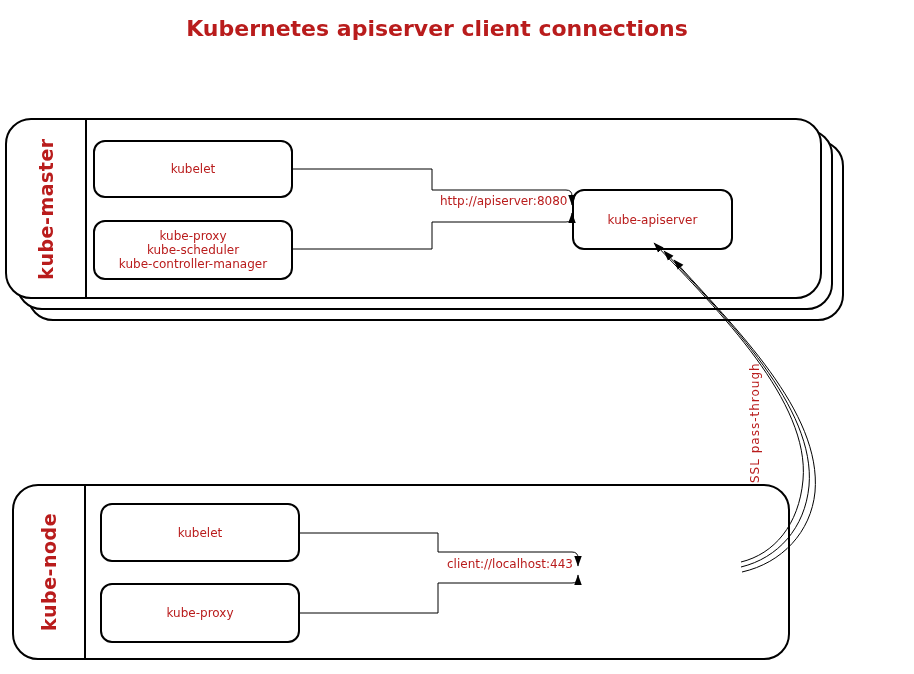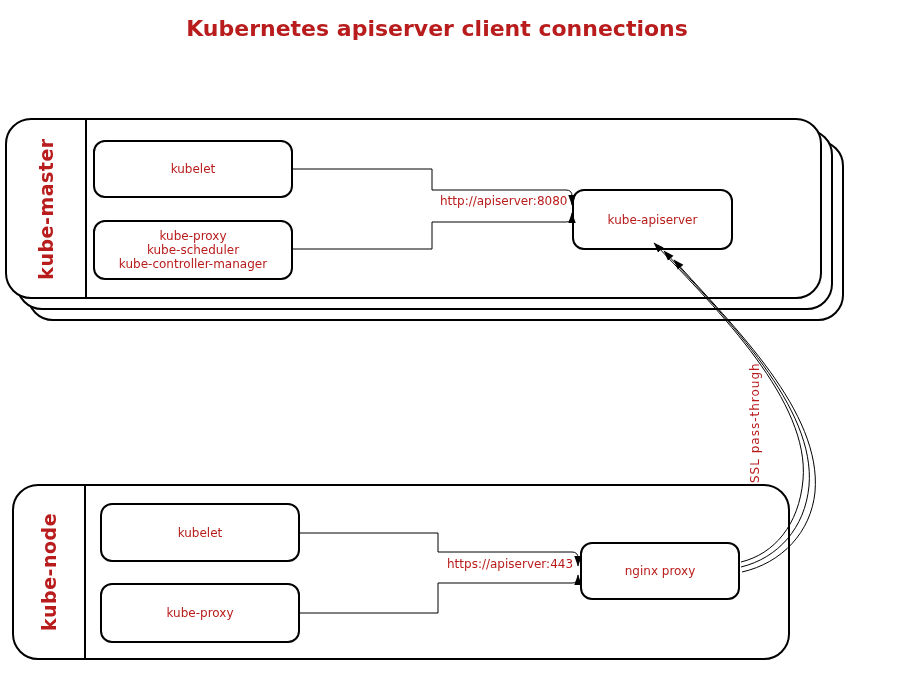--- a/index.html
+++ b/index.html
@@ -78,38 +78,35 @@
   <div class="node n-apiserver">
     <span>kube-apiserver</span>
   </div>
 
   <div class="node n-kubelet-n">
     <span>kubelet</span>
   </div>
   <div class="node n-kubeproxy-n">
     <span>kube-proxy</span>
   </div>
-  <div class="node n-nginx">
-    <span>nginx proxy</span>
-  </div>
 
   <svg class="overlay" width="914" height="674" viewBox="0 0 914 674">
     <defs>
       <marker id="arrow" viewBox="0 0 10 8" refX="9" refY="4" markerWidth="11" markerHeight="9" orient="auto">
         <path d="M0,0.6 L9.5,4 L0,7.4 Z" fill="#000"></path>
       </marker>
     </defs>
     <g fill="none" stroke="#000" stroke-width="1">
       <path d="M 293 169 L 432 169 L 432 190 L 566 190 Q 572 190 572 196 L 572 205" marker-end="url(#arrow)"></path>
       <path d="M 293 249 L 432 249 L 432 222 L 566 222 Q 572 222 572 216 L 572 213" marker-end="url(#arrow)"></path>
       <path d="M 300 533 L 438 533 L 438 552 L 572 552 Q 578 552 578 558 L 578 566" marker-end="url(#arrow)"></path>
       <path d="M 300 613 L 438 613 L 438 583 L 572 583 Q 578 583 578 578 L 578 575" marker-end="url(#arrow)"></path>
       <path d="M 741 562 C 774 554 799 525 803 480 C 810 402 720 312 654 243" marker-end="url(#arrow)"></path>
       <path d="M 741 567 C 778 558 805 528 809 486 C 816 408 728 320 664 251" marker-end="url(#arrow)"></path>
       <path d="M 742 572 C 782 563 811 532 815 492 C 822 412 735 328 674 260" marker-end="url(#arrow)"></path>
     </g>
   </svg>
 
   <div class="elabel el-http">http://apiserver:8080</div>
-  <div class="elabel el-https">https://apiserver:443</div>
+  <div class="elabel el-https">client://localhost:443</div>
   <div class="elabel el-ssl">SSL pass-through</div>
 
 </div>
 
 </body></html>

